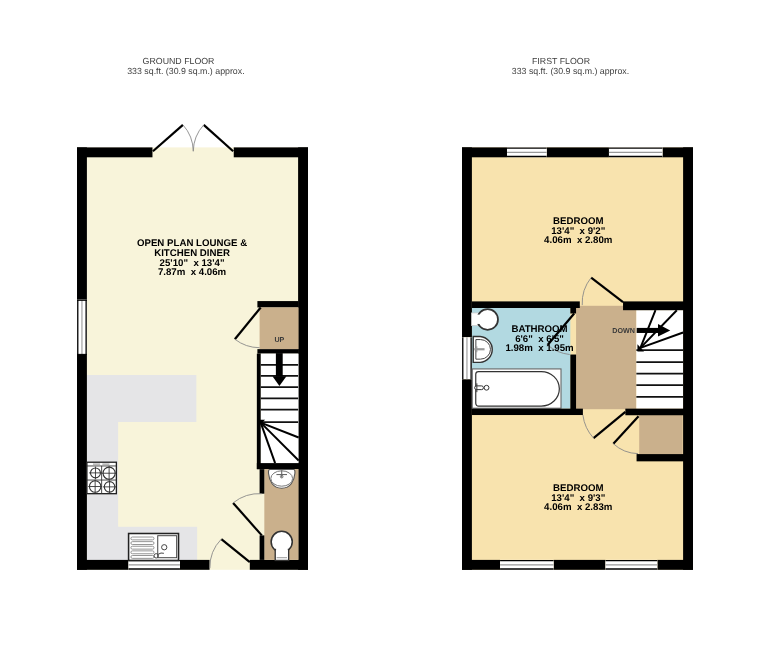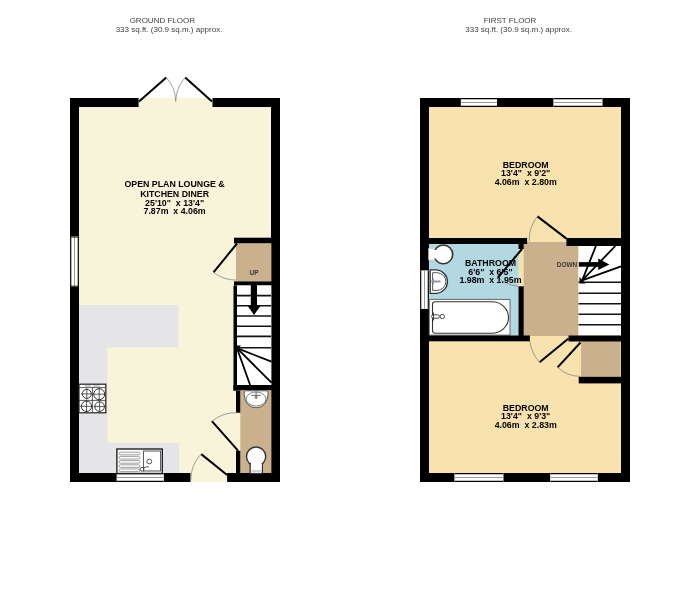--- a/index.html
+++ b/index.html
@@ -1,16 +1,16 @@
 <!DOCTYPE html>
 <html><head>
 <meta charset="utf-8">
 <style>
 html,body{margin:0;padding:0;background:#ffffff;}
-#page{position:relative;width:700px;height:506px;font-family:"Liberation Sans", sans-serif;}
+#page{position:relative;width:700px;height:506px;font-family:"Liberation Sans", sans-serif;margin-top:36px;}
 svg{position:absolute;top:0;left:0;}
 text{font-family:"Liberation Sans", sans-serif;}
 .hdr{font-size:8px;fill:#3d3d3d;}
 .lbl{font-size:8.8px;font-weight:bold;fill:#000000;}
 .sm{font-size:6.5px;font-weight:bold;fill:#3a3a3a;}
 .tot{font-size:6.6px;fill:#3d3d3d;}
 .dis{font-size:5.3px;fill:#3d3d3d;}
 </style>
 </head>
 <body>

